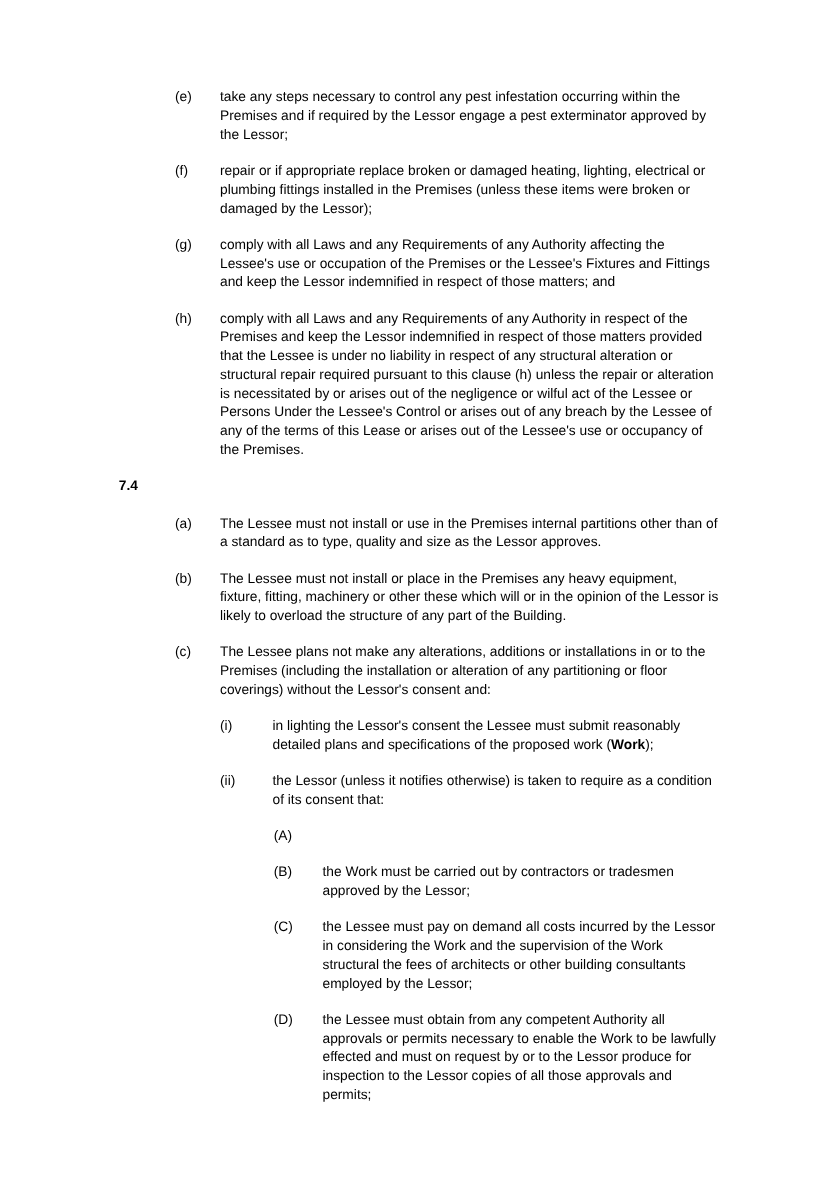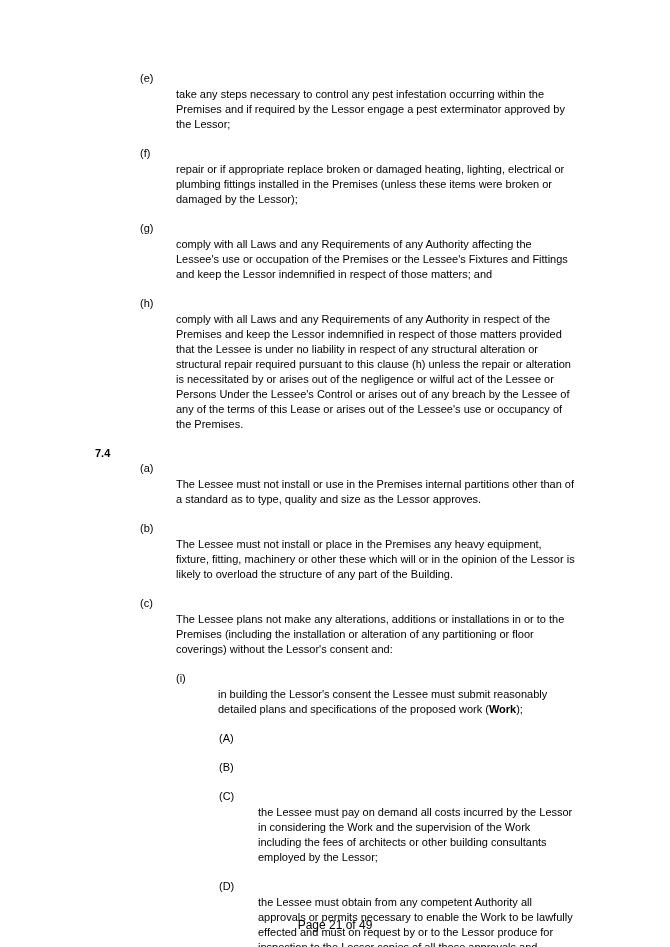--- a/index.html
+++ b/index.html
@@ -26,32 +26,32 @@
   }
   .clause {
     display: flex;
     margin-bottom: 14px;
   }
   .clause .marker {
     flex-shrink: 0;
   }
   .clause .body-text {
     flex: 1;
-    margin-top: 16px;
   }
   .l1 { margin-left: 140px; }
   .l1 > .marker { width: 36px; }
   .l2 { margin-left: 176px; }
   .l2 > .marker { width: 42px; }
   .l3 { margin-left: 219px; }
   .l3 > .marker { width: 39px; }
   .section-heading {
     display: flex;
     margin-left: 95px;
     margin-top: 12px;
+    margin-bottom: 15px;
     font-weight: bold;
     font-size: 11px;
     line-height: 15px;
   }
   .section-heading .section-num {
     width: 45px;
     flex-shrink: 0;
   }
   .bold-term { font-weight: bold; }
   .footer-doc-id {
@@ -111,39 +111,43 @@
       <span class="body-text">The Lessee must not install or place in the Premises any heavy equipment, fixture, fitting, machinery or other these which will or in the opinion of the Lessor is likely to overload the structure of any part of the Building.</span>
     </div>
 
     <div class="clause l1">
       <span class="marker">(c)</span>
       <span class="body-text">The Lessee plans not make any alterations, additions or installations in or to the Premises (including the installation or alteration of any partitioning or floor coverings) without the Lessor's consent and:</span>
     </div>
 
     <div class="clause l2">
       <span class="marker">(i)</span>
-      <span class="body-text"><span>in building the Lessor's consent the Lessee must submit reasonably detailed plans and specifications of the proposed work (</span><span class="bold-term">Work</span><span>);</span></span>
+      <span class="body-text"><span>in lighting the Lessor's consent the Lessee must submit reasonably detailed plans and specifications of the proposed work (</span><span class="bold-term">Work</span><span>);</span></span>
     </div>
 
+    <div class="clause l2">
+      <span class="marker">(ii)</span>
+      <span class="body-text">the Lessor (unless it notifies otherwise) is taken to require as a condition of its consent that:</span>
+    </div>
 
     <div class="clause l3">
       <span class="marker">(A)</span>
     </div>
 
     <div class="clause l3">
       <span class="marker">(B)</span>
+      <span class="body-text">the Work must be carried out by contractors or tradesmen approved by the Lessor;</span>
     </div>
 
     <div class="clause l3">
       <span class="marker">(C)</span>
-      <span class="body-text">the Lessee must pay on demand all costs incurred by the Lessor in considering the Work and the supervision of the Work including the fees of architects or other building consultants employed by the Lessor;</span>
+      <span class="body-text">the Lessee must pay on demand all costs incurred by the Lessor in considering the Work and the supervision of the Work structural the fees of architects or other building consultants employed by the Lessor;</span>
     </div>
 
     <div class="clause l3">
       <span class="marker">(D)</span>
       <span class="body-text">the Lessee must obtain from any competent Authority all approvals or permits necessary to enable the Work to be lawfully effected and must on request by or to the Lessor produce for inspection to the Lessor copies of all those approvals and permits;</span>
     </div>
 
   </div>
 
   <div class="footer-doc-id">{00327984.DOC;1}</div>
-  <div class="page-num">Page 21 of 49</div>
 </div>
 
 </body></html>

